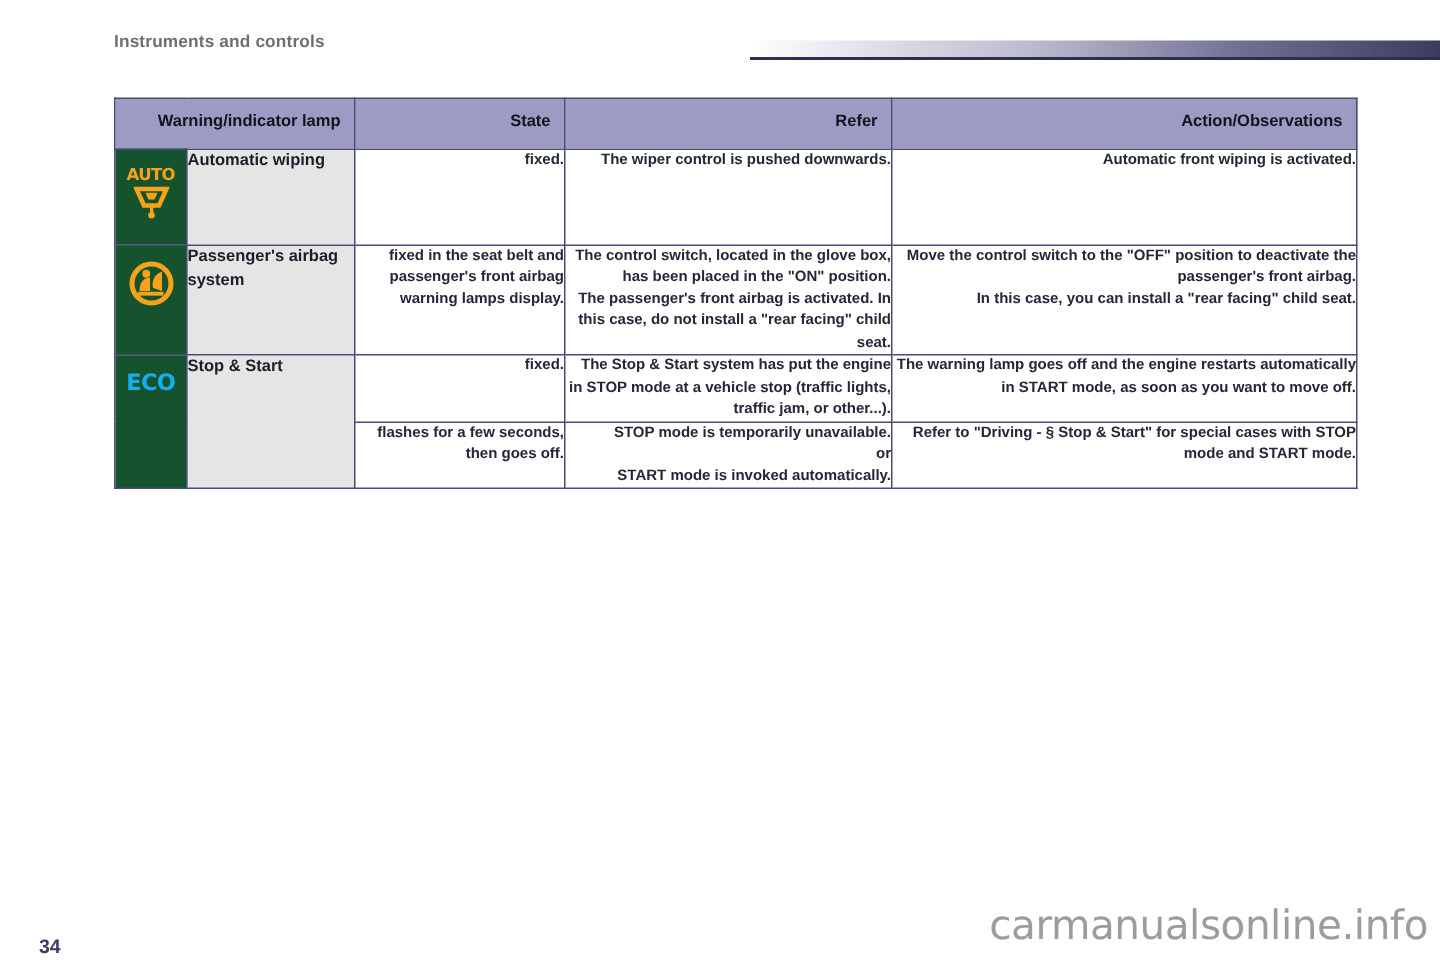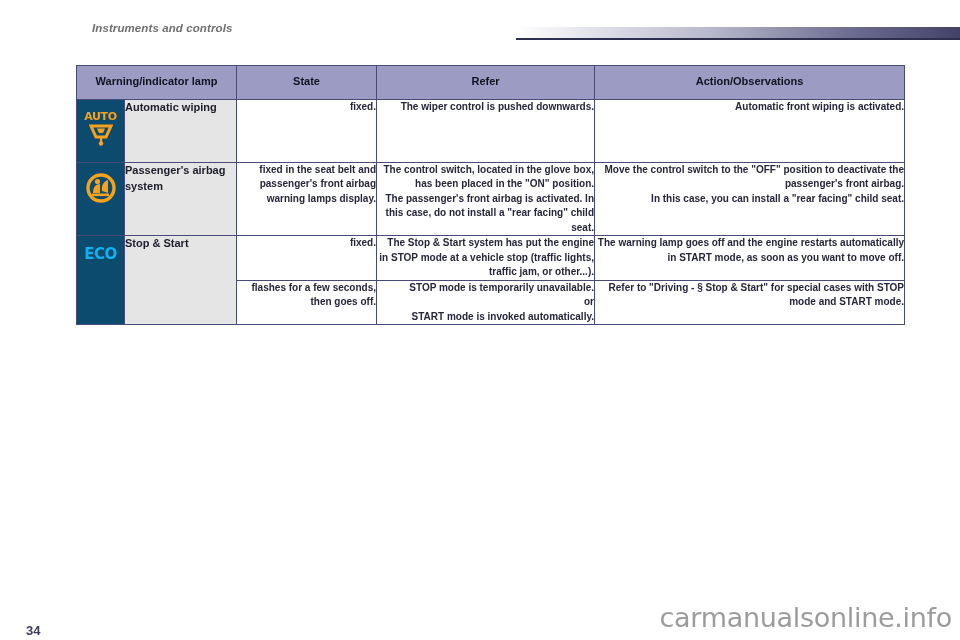--- a/index.html
+++ b/index.html
@@ -11,25 +11,24 @@
     width: 960px;
     height: 640px;
     position: relative;
     font-family: "Liberation Sans", sans-serif;
     overflow: hidden;
   }
 
   
   .page-header {
     position: absolute;
-    left: 16px;
+    left: 0;
     top: 0;
     width: 884px;
     height: 56px;
-    font-style: italic;
   }
   .header-title {
     position: absolute;
     left: 76px;
     top: 22px;
     font-size: 11.5px;
     font-weight: bold;
     color: #6f6f6f;
     letter-spacing: 0.1px;
     white-space: nowrap;
@@ -63,36 +62,36 @@
   .lamp-table td, .lamp-table th {
     border: 1px solid #4a4a78;
     vertical-align: top;
     padding: 0;
   }
   .lamp-table thead th {
     background: #9b9bc4;
     color: #13131f;
     font-size: 11px;
     font-weight: bold;
-    text-align: center;
+    text-align: right;
     padding: 9px 9px 10px 9px;
     line-height: 1.25;
     border: 1px solid #4a4a78;
   }
 
   
   .col-icon   { width: 48px; }
   .col-name   { width: 112px; }
   .col-state  { width: 140px; }
   .col-cause  { width: 218px; }
   .col-action { width: 310px; }
 
   
   .cell-icon {
-    background: #0c4a6e;
+    background: #14532d;
     text-align: center;
     vertical-align: top;
     padding: 0;
   }
   .cell-name {
     background: #e5e5e5;
     font-size: 11px;
     font-weight: bold;
     color: #1c1c2a;
     line-height: 1.45;

